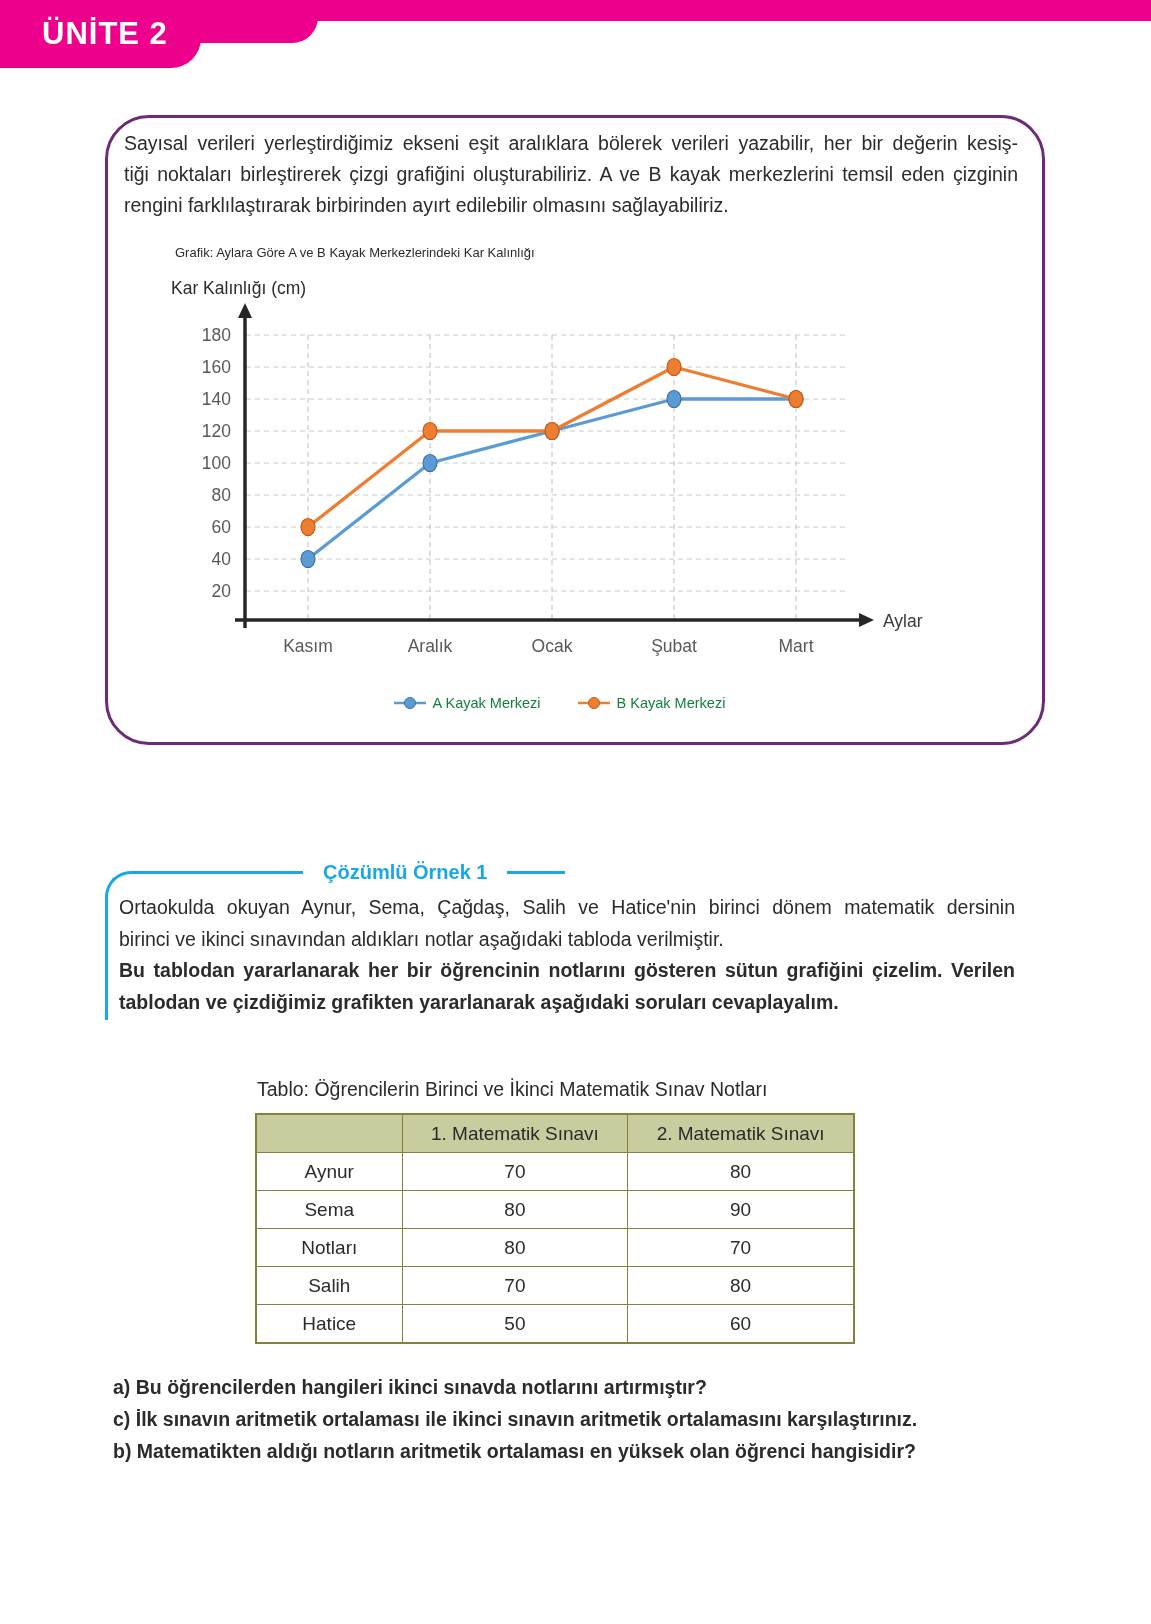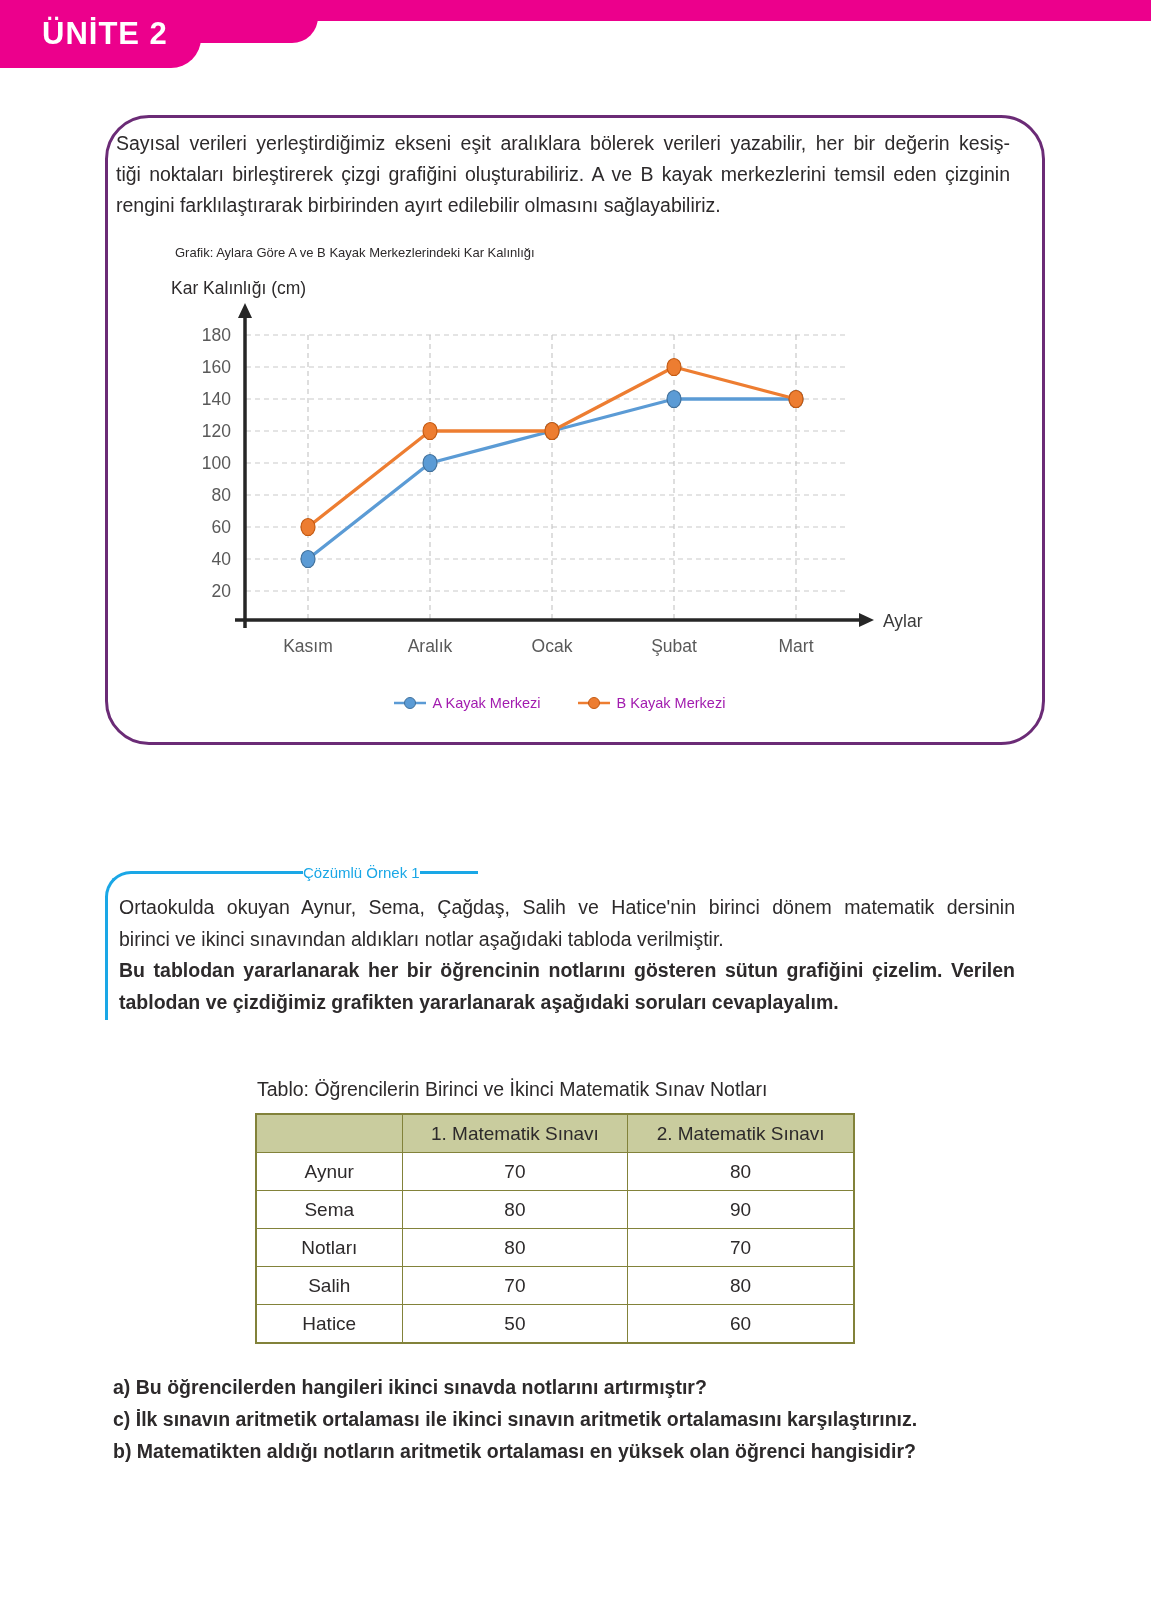--- a/index.html
+++ b/index.html
@@ -15,38 +15,38 @@
   .page{position:relative;width:1151px;height:1468px;background:#ffffff;overflow:hidden;}
 
   
   .header-bar{position:absolute;top:0;left:0;width:100%;height:21px;background:var(--accent);}
   .header-step{position:absolute;top:0;left:0;width:318px;height:43px;background:var(--accent);border-bottom-right-radius:26px;}
   .header-tab{position:absolute;top:0;left:0;width:201px;height:68px;background:var(--accent);border-bottom-right-radius:30px;}
   .unit-label{position:absolute;left:42px;top:16px;font-size:31px;font-weight:bold;color:#ffffff;letter-spacing:1px;}
 
   
   .info-box{position:absolute;left:105px;top:115px;width:940px;height:630px;border:3px solid var(--box-border);border-radius:44px;box-sizing:border-box;}
-  .intro-lines{position:absolute;top:10px;left:8px;width:894px;font-size:19.5px;line-height:31px;}
+  .intro-lines{position:absolute;top:10px;left:16px;width:894px;font-size:19.5px;line-height:31px;}
   .intro-lines .jline{text-align:justify;text-align-last:justify;}
   .chart-title{position:absolute;top:127px;left:67px;font-size:13px;}
   .chart-ylabel{position:absolute;top:160px;left:63px;font-size:17.5px;}
   .chart-svg{position:absolute;top:182px;left:61px;}
   .chart-svg text{font-family:"Liberation Sans", sans-serif;}
   .legend{position:absolute;top:577px;left:61px;width:780px;display:flex;justify-content:center;gap:36px;}
-  .legend-item{display:flex;align-items:center;gap:6px;font-size:14.5px;color:#a21caf;}
+  .legend-item{display:flex;align-items:center;gap:6px;font-size:14.5px;color:#15803d;}
 
   
   .example{position:absolute;left:105px;top:858px;width:920px;height:162px;}
   .example-corner{position:absolute;left:0;top:13px;width:26px;height:26px;border-left:3px solid var(--cyan);border-top:3px solid var(--cyan);border-top-left-radius:26px;}
   .example-vline{position:absolute;left:0;top:38px;width:3px;height:124px;background:var(--cyan);}
   .example-header{position:absolute;left:26px;top:0;height:29px;display:flex;align-items:center;}
   .exline{height:3px;background:var(--cyan);}
   .exline.left{width:172px;}
   .exline.right{width:58px;}
-  .example-title{margin:0 0;font-size:15px;font-weight:normal;color:var(--cyan);}
+  .example-title{margin:0 20px;font-size:20px;font-weight:bold;color:var(--cyan);}
   .example-text{position:absolute;left:14px;top:34px;width:896px;font-size:19.5px;line-height:31.5px;}
   .example-text .jline{text-align:justify;text-align-last:justify;}
   .example-text .bold{font-weight:bold;}
 
   
   .table-section{position:absolute;left:255px;top:1078px;width:604px;}
   .table-title{font-size:19.5px;margin:0 0 12px 2px;}
   table.notes{border-collapse:collapse;width:600px;border:2.5px solid var(--table-border);}
   table.notes th, table.notes td{border:1.5px solid var(--table-border);height:37px;text-align:center;font-size:19px;font-weight:normal;padding:0;}
   table.notes th{background:var(--table-head);}

